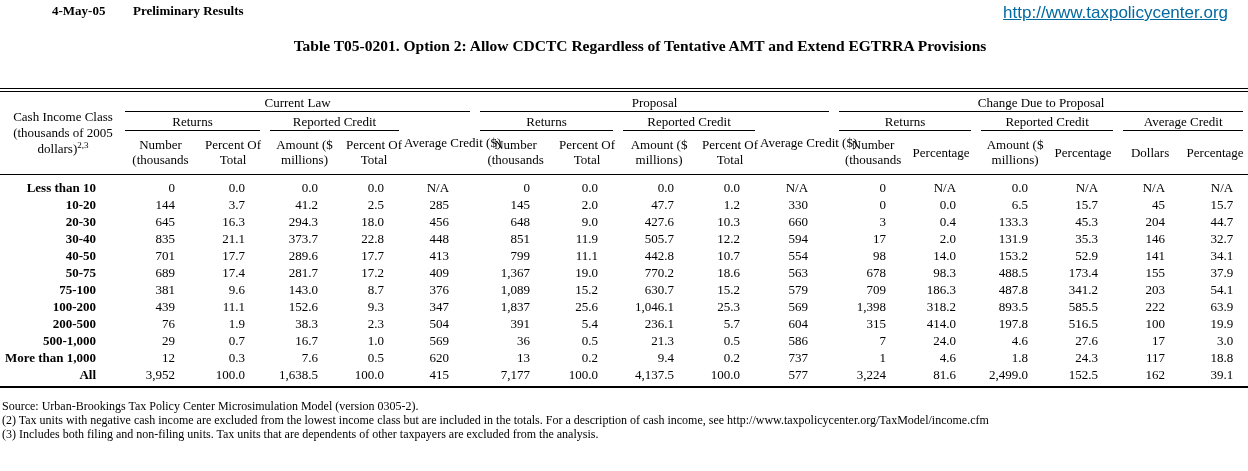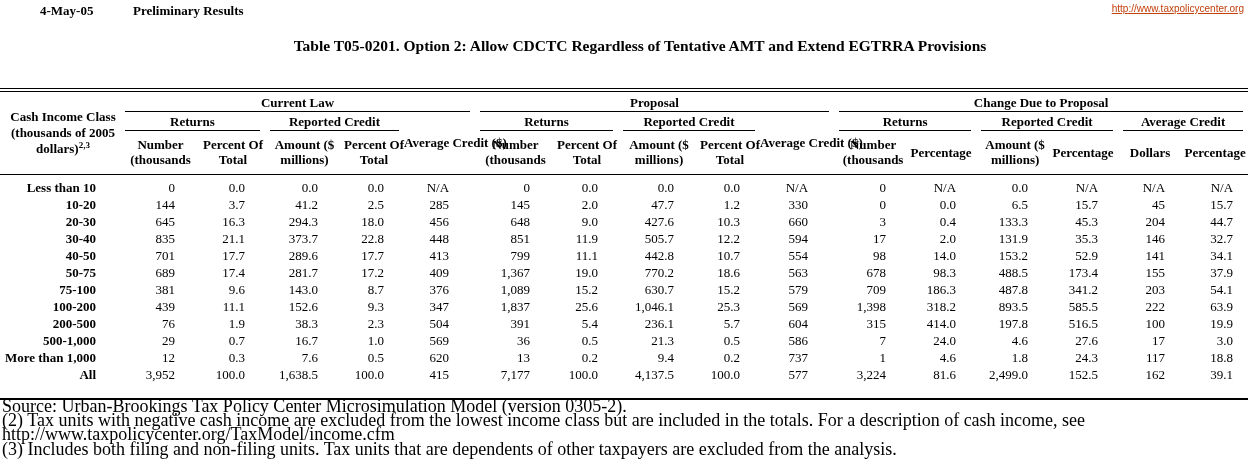--- a/index.html
+++ b/index.html
@@ -5,40 +5,40 @@
   * { box-sizing: border-box; margin: 0; padding: 0; }
   html, body { background: #fff; }
   body {
     width: 1248px; height: 471px; position: relative;
     font-family: "Liberation Serif", serif; color: #000;
   }
   sup { font-size: 9px; vertical-align: super; line-height: 0; }
 
   
   .topbar { position: absolute; top: 3px; left: 0; right: 0; height: 16px; font-size: 13px; font-weight: bold; }
-  .date { position: absolute; left: 40px; top: 0; }
+  .date { position: absolute; left: 52px; top: 0; }
   .prelim { position: absolute; left: 133px; top: 0; }
   .site-link {
-    position: absolute; right: 4px; top: 0;
+    position: absolute; right: 20px; top: 0;
     font-family: "Liberation Sans", sans-serif; font-weight: normal;
-    font-size: 10px; color: #c2410c; text-decoration: underline; cursor: pointer;
+    font-size: 17px; color: #0369a1; text-decoration: underline; cursor: pointer;
   }
 
   
   .title { position: absolute; top: 36px; left: 16px; width: 100%; text-align: center; font-weight: bold; font-size: 15.5px; line-height: 19px; }
   .title sup { margin-left: 3px; }
 
   
   table.results {
     position: absolute; top: 88px; left: 0; width: 1248px;
     table-layout: fixed; border-collapse: collapse;
     border-top: 4px double #000; border-bottom: 2px solid #000;
     font-size: 13px;
   }
-  thead th { font-weight: bold; text-align: center; vertical-align: middle; padding: 0; line-height: 15px; white-space: nowrap; }
+  thead th { font-weight: normal; text-align: center; vertical-align: middle; padding: 0; line-height: 15px; white-space: nowrap; }
   tr.r1 { height: 22px; } tr.r2 { height: 19px; } tr.r3 { height: 43px; }
   .corner { line-height: 16px; border-bottom: 1px solid #000; }
   .groupline {
     background-image: linear-gradient(#000, #000);
     background-size: calc(100% - 10px) 1px;
     background-position: bottom center;
     background-repeat: no-repeat;
   }
   .avgspan { border-bottom: 1px solid #000; }
   tr.r3 th { border-bottom: 1px solid #000; }
@@ -47,24 +47,24 @@
   tbody th, tbody td {
     font-weight: normal; height: 17px; line-height: 17px;
     text-align: right; white-space: nowrap; padding: 0 20px 0 0;
     vertical-align: middle;
   }
   tbody th.row-label { font-weight: bold; padding-right: 24px; }
   tbody td.v4, tbody td.v9 { padding-right: 26px; }
   tbody td.v14 { padding-right: 17px; }
   tbody td.v15 { padding-right: 15px; }
   tbody tr:first-child th, tbody tr:first-child td { padding-top: 4px; height: 21px; }
-  tbody tr:last-child th, tbody tr:last-child td { padding-bottom: 15px; height: 20px; }
+  tbody tr:last-child th, tbody tr:last-child td { padding-bottom: 3px; height: 20px; }
 
   
-  .footnotes { position: absolute; top: 399px; left: 2px; right: 2px; font-size: 18px; line-height: 14.2px; }
+  .footnotes { position: absolute; top: 399px; left: 2px; right: 2px; font-size: 12px; line-height: 14.2px; }
 </style>
 </head>
 <body>
 
 <div class="topbar">
   <span class="date">4-May-05</span>
   <span class="prelim">Preliminary Results</span>
   <a class="site-link" href="#">http://www.taxpolicycenter.org</a>
 </div>
 

